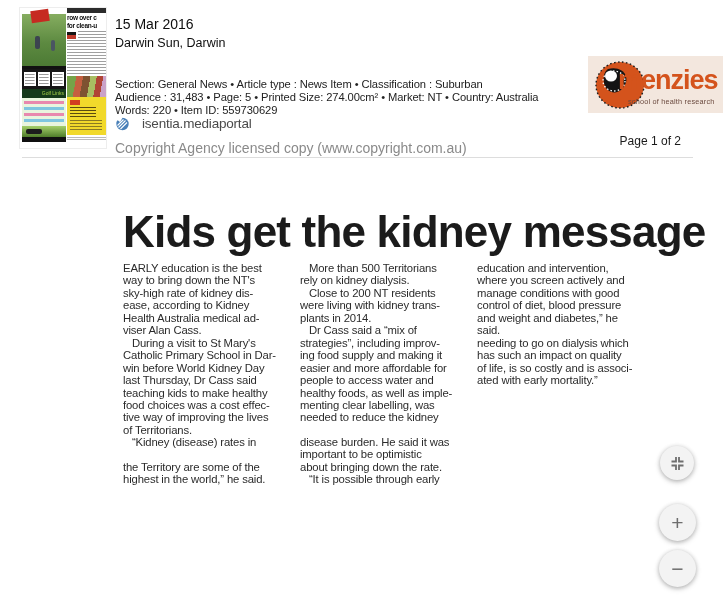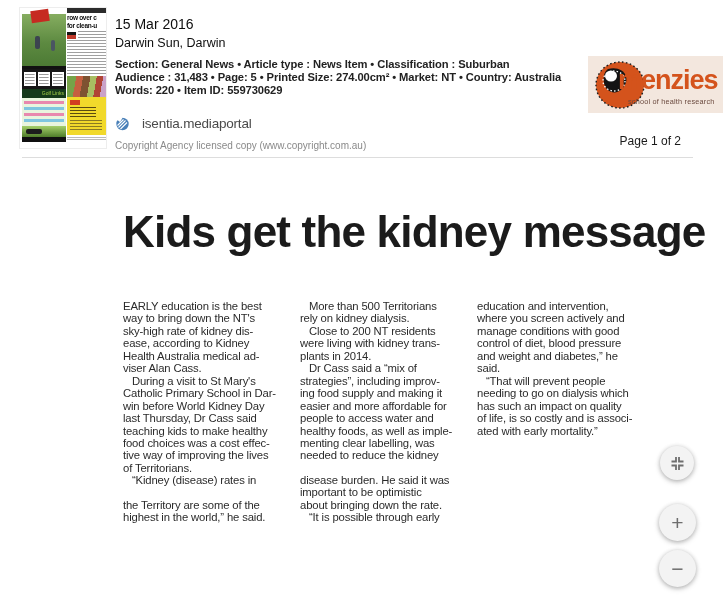--- a/index.html
+++ b/index.html
@@ -54,37 +54,37 @@
     background:linear-gradient(100deg,#76a348 0 22%,#c55f40 22% 38%,#7e5231 38% 55%,#a8bd62 55% 70%,#b04435 70% 85%,#caa2c8 85%);}
   .thumb-ad-yellow{left:47px;top:89px;width:39px;height:38px;background:#f1d92b;}
   .thumb-badge{left:3px;top:3px;width:10px;height:5px;background:#d13b21;}
   .thumb-ylines1{left:3px;top:10px;width:26px;height:10px;background:repeating-linear-gradient(#5a4a10 0 1px,transparent 1px 3px);}
   .thumb-ylines2{left:3px;top:23px;width:32px;height:10px;background:repeating-linear-gradient(#8a7a22 0 1px,transparent 1px 3px);}
   .thumb-bottomtext{left:47px;top:129px;width:39px;height:5px;background:repeating-linear-gradient(#bbb 0 1px,transparent 1px 2.5px);}
 
   .header-text{left:115px;top:14px;width:470px;}
   .h-date{position:absolute;left:0;top:2px;font-size:14px;color:#0d0d0d;}
   .h-source{position:absolute;left:0;top:22px;font-size:12.5px;color:#0d0d0d;}
-  .h-meta{position:absolute;left:0;top:44px;font-size:11.2px;line-height:13.2px;color:var(--meta-text);letter-spacing:-0.1px;white-space:nowrap;font-weight:bold;}
+  .h-meta{position:absolute;left:0;top:64px;font-size:11.2px;line-height:13.2px;color:var(--meta-text);letter-spacing:-0.1px;white-space:nowrap;}
   .brand-row{position:absolute;left:0;top:102px;display:flex;align-items:center;gap:12px;}
   .brand-text{font-size:13.5px;color:#4a4a4a;letter-spacing:-0.2px;}
-  .h-copyright{position:absolute;left:0;top:126px;font-size:10px;color:var(--muted-text);}
+  .h-copyright{position:absolute;left:0;top:126px;font-size:14px;color:var(--muted-text);}
 
   .menzies{left:588px;top:56px;width:158px;height:57px;background:var(--menzies-bg);}
   .menzies-mark{position:absolute;left:6px;top:3px;}
   .menzies-word{position:absolute;left:30px;top:9px;font-size:27px;font-weight:bold;letter-spacing:-1px;color:var(--menzies-orange);}
   .menzies-tag{position:absolute;left:40px;top:41px;font-size:7.3px;color:var(--menzies-tagline);letter-spacing:0.2px;}
 
   .page-indicator{top:134px;right:42px;font-size:12px;color:#1a1a1a;}
   .divider{top:157px;left:22px;width:671px;height:1px;background:var(--divider);}
 
   
   .headline{left:123px;top:207px;font-size:44px;font-weight:bold;letter-spacing:-0.8px;color:#1b1b1b;white-space:nowrap;}
   .columns{left:123px;top:262px;display:flex;gap:8px;}
-  .col{width:169px;margin-top:38px;}
+  .col{width:169px;}
   .col .block{margin-bottom:12px;}
   .col .line{font-size:11.3px;line-height:12.45px;letter-spacing:-0.15px;color:#2b2b2b;white-space:pre;}
 
   
   .fab{border-radius:50%;background:var(--button-bg);
     box-shadow:0 1px 4px rgba(0,0,0,0.25), 0 2px 6px rgba(0,0,0,0.12);
     display:flex;align-items:center;justify-content:center;cursor:pointer;border:none;}
   .fab-fit{left:660px;top:446px;width:34px;height:34px;}
   .fab-plus{left:659px;top:504px;width:37px;height:37px;}
   .fab-minus{left:659px;top:550px;width:37px;height:37px;}
@@ -218,21 +218,20 @@
       </div>
     </div>
     <div class="col">
       <div class="block">
         <div class="line">education and intervention,</div>
         <div class="line">where you screen actively and</div>
         <div class="line">manage conditions with good</div>
         <div class="line">control of diet, blood pressure</div>
         <div class="line">and weight and diabetes,” he</div>
         <div class="line">said.</div>
-        <div class="line">   “That will prevent people</div>
         <div class="line">needing to go on dialysis which</div>
         <div class="line">has such an impact on quality</div>
         <div class="line">of life, is so costly and is associ-</div>
         <div class="line">ated with early mortality.”</div>
       </div>
     </div>
   </div>
 
 <button class="abs fab fab-fit">
   <svg width="15" height="15" viewBox="0 0 15 15">

